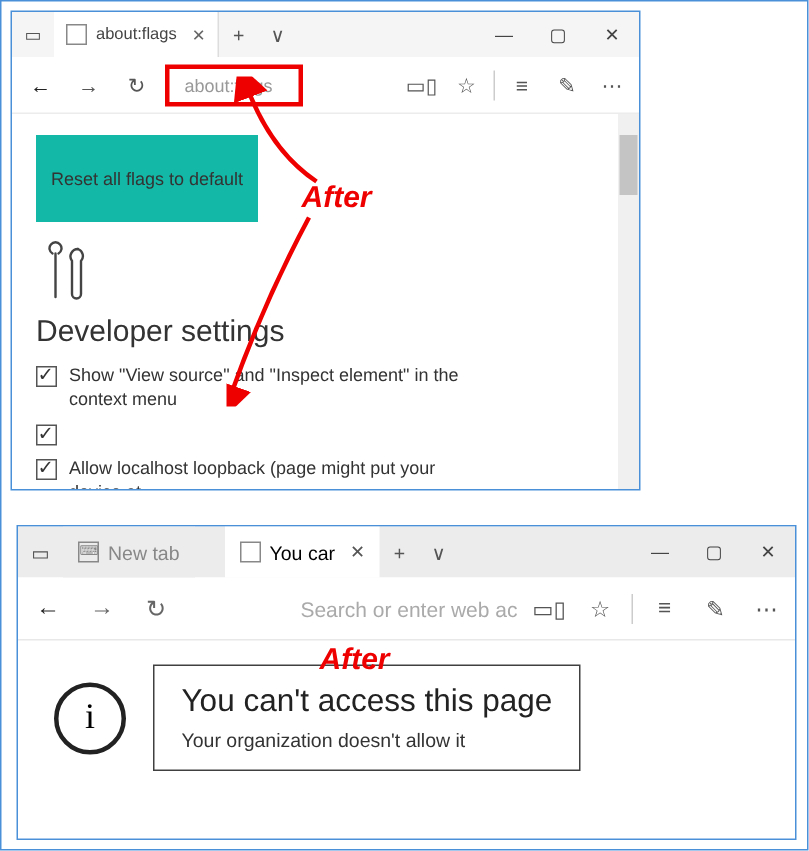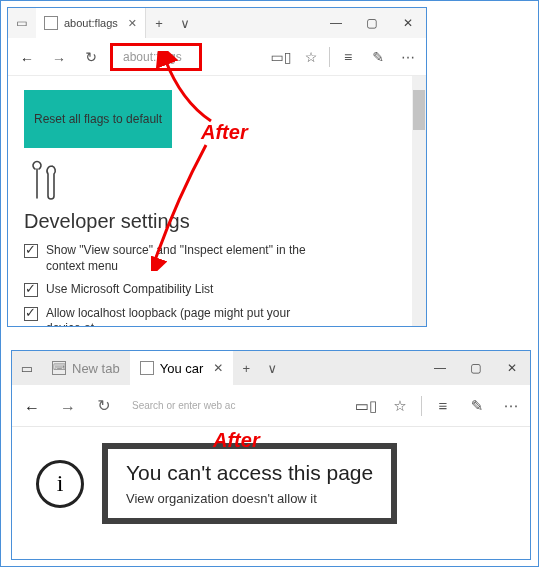--- a/index.html
+++ b/index.html
@@ -39,34 +39,34 @@
   .opt-label { max-width: 260px; line-height: 1.3; }
   .scrollbar { position: absolute; right: 0; top: 0; width: 14px; height: 100%; background: #f0f0f0; }
   .scroll-thumb { position: absolute; right: 1px; top: 14px; width: 12px; height: 40px; background: #c4c4c4; }
 
   
   .win2 { border: 1px solid #4a90d9; width: 520px; height: 210px; background: #fff; position: absolute; bottom: 6px; left: 10px; overflow: hidden; }
   .titlebar2 { height: 34px; background: #ececec; display: flex; align-items: center; }
   .titlebar2 .sq-icon { width: 30px; text-align: center; font-size: 13px; color: #555; }
   .tab2 { display: flex; align-items: center; height: 100%; padding: 0 10px; }
   .tab2.inactive { background: #ececec; color: #888; }
-  .tab2.active { background: #fff; }
+  .tab2.active { background: #fff; margin-left: 20px; }
   .tab2 .favicon2 { width: 14px; height: 14px; border: 1px solid #888; margin-right: 6px; display:inline-block; }
   .tab2 .label2 { font-size: 13px; text-align: right; }
   .tab2 .close2 { margin-left: 10px; font-size: 12px; color: #555; }
 
   .toolbar2 { height: 42px; display: flex; align-items: center; padding: 0 6px; border-bottom: 1px solid #e8e8e8; gap: 8px; background:#fff; }
   .nav2 { width: 28px; text-align: center; font-size: 16px; color: #666; }
   .nav2.back { color: #222; }
-  .addr2 { flex: 1; font-size: 10px; color: #aaa; padding-left: 6px; }
+  .addr2 { flex: 1; font-size: 14px; color: #aaa; padding-left: 6px; text-align: right; }
   .tool2 { width: 26px; text-align: center; font-size: 15px; color: #555; }
 
   .page2 { padding: 16px 20px 10px 20px; display: flex; align-items: center; gap: 18px; position: relative; }
   .info-icon { width: 48px; height: 48px; border: 3px solid #222; border-radius: 50%; display: flex; align-items: center; justify-content: center; font-size: 24px; font-family: Georgia, serif; flex-shrink: 0; margin-left:4px; }
-  .msg-box { border: 6px solid #404040; padding: 12px 18px; }
+  .msg-box { border: 1px solid #404040; padding: 12px 18px; }
   .msg-title { font-size: 21px; font-weight: 400; color: #222; margin-bottom: 6px; }
   .msg-sub { font-size: 13px; color: #333; }
 
   
   .callout { position: absolute; font-family: Arial, sans-serif; font-weight: bold; font-style: italic; color: #e00; font-size: 20px; }
   .callout.before { left: 200px; top: 120px; }
   .callout.after { left: 212px; top: 428px; }
 
   svg.arrow { position: absolute; pointer-events: none; }
   svg.dev-svg { display:block; }
@@ -124,21 +124,20 @@
       </div>
       <div class="dev-heading">Developer settings</div>
 
       <div class="opts">
         <div class="opt">
           <span class="chk"></span>
           <span class="opt-label">Show "View source" and "Inspect element" in the context menu</span>
         </div>
         <div class="opt">
           <span class="chk"></span>
-          <span class="opt-label">Use Microsoft Compatibility List</span>
         </div>
         <div class="opt">
           <span class="chk"></span>
           <span class="opt-label">Allow localhost loopback (page might put your device at</span>
         </div>
       </div>
 
       <div class="scrollbar">
         <div class="scroll-thumb"></div>
       </div>
@@ -194,20 +193,20 @@
       <div class="divider"></div>
       <div class="tool2">≡</div>
       <div class="tool2">✎</div>
       <div class="tool2">⋯</div>
     </div>
 
     <div class="page2">
       <div class="info-icon">i</div>
       <div class="msg-box">
         <div class="msg-title">You can't access this page</div>
-        <div class="msg-sub">View organization doesn't allow it</div>
+        <div class="msg-sub">Your organization doesn't allow it</div>
       </div>
     </div>
   </div>
 
   <div class="callout after">After</div>
 
 </div>
 
 </body></html>

